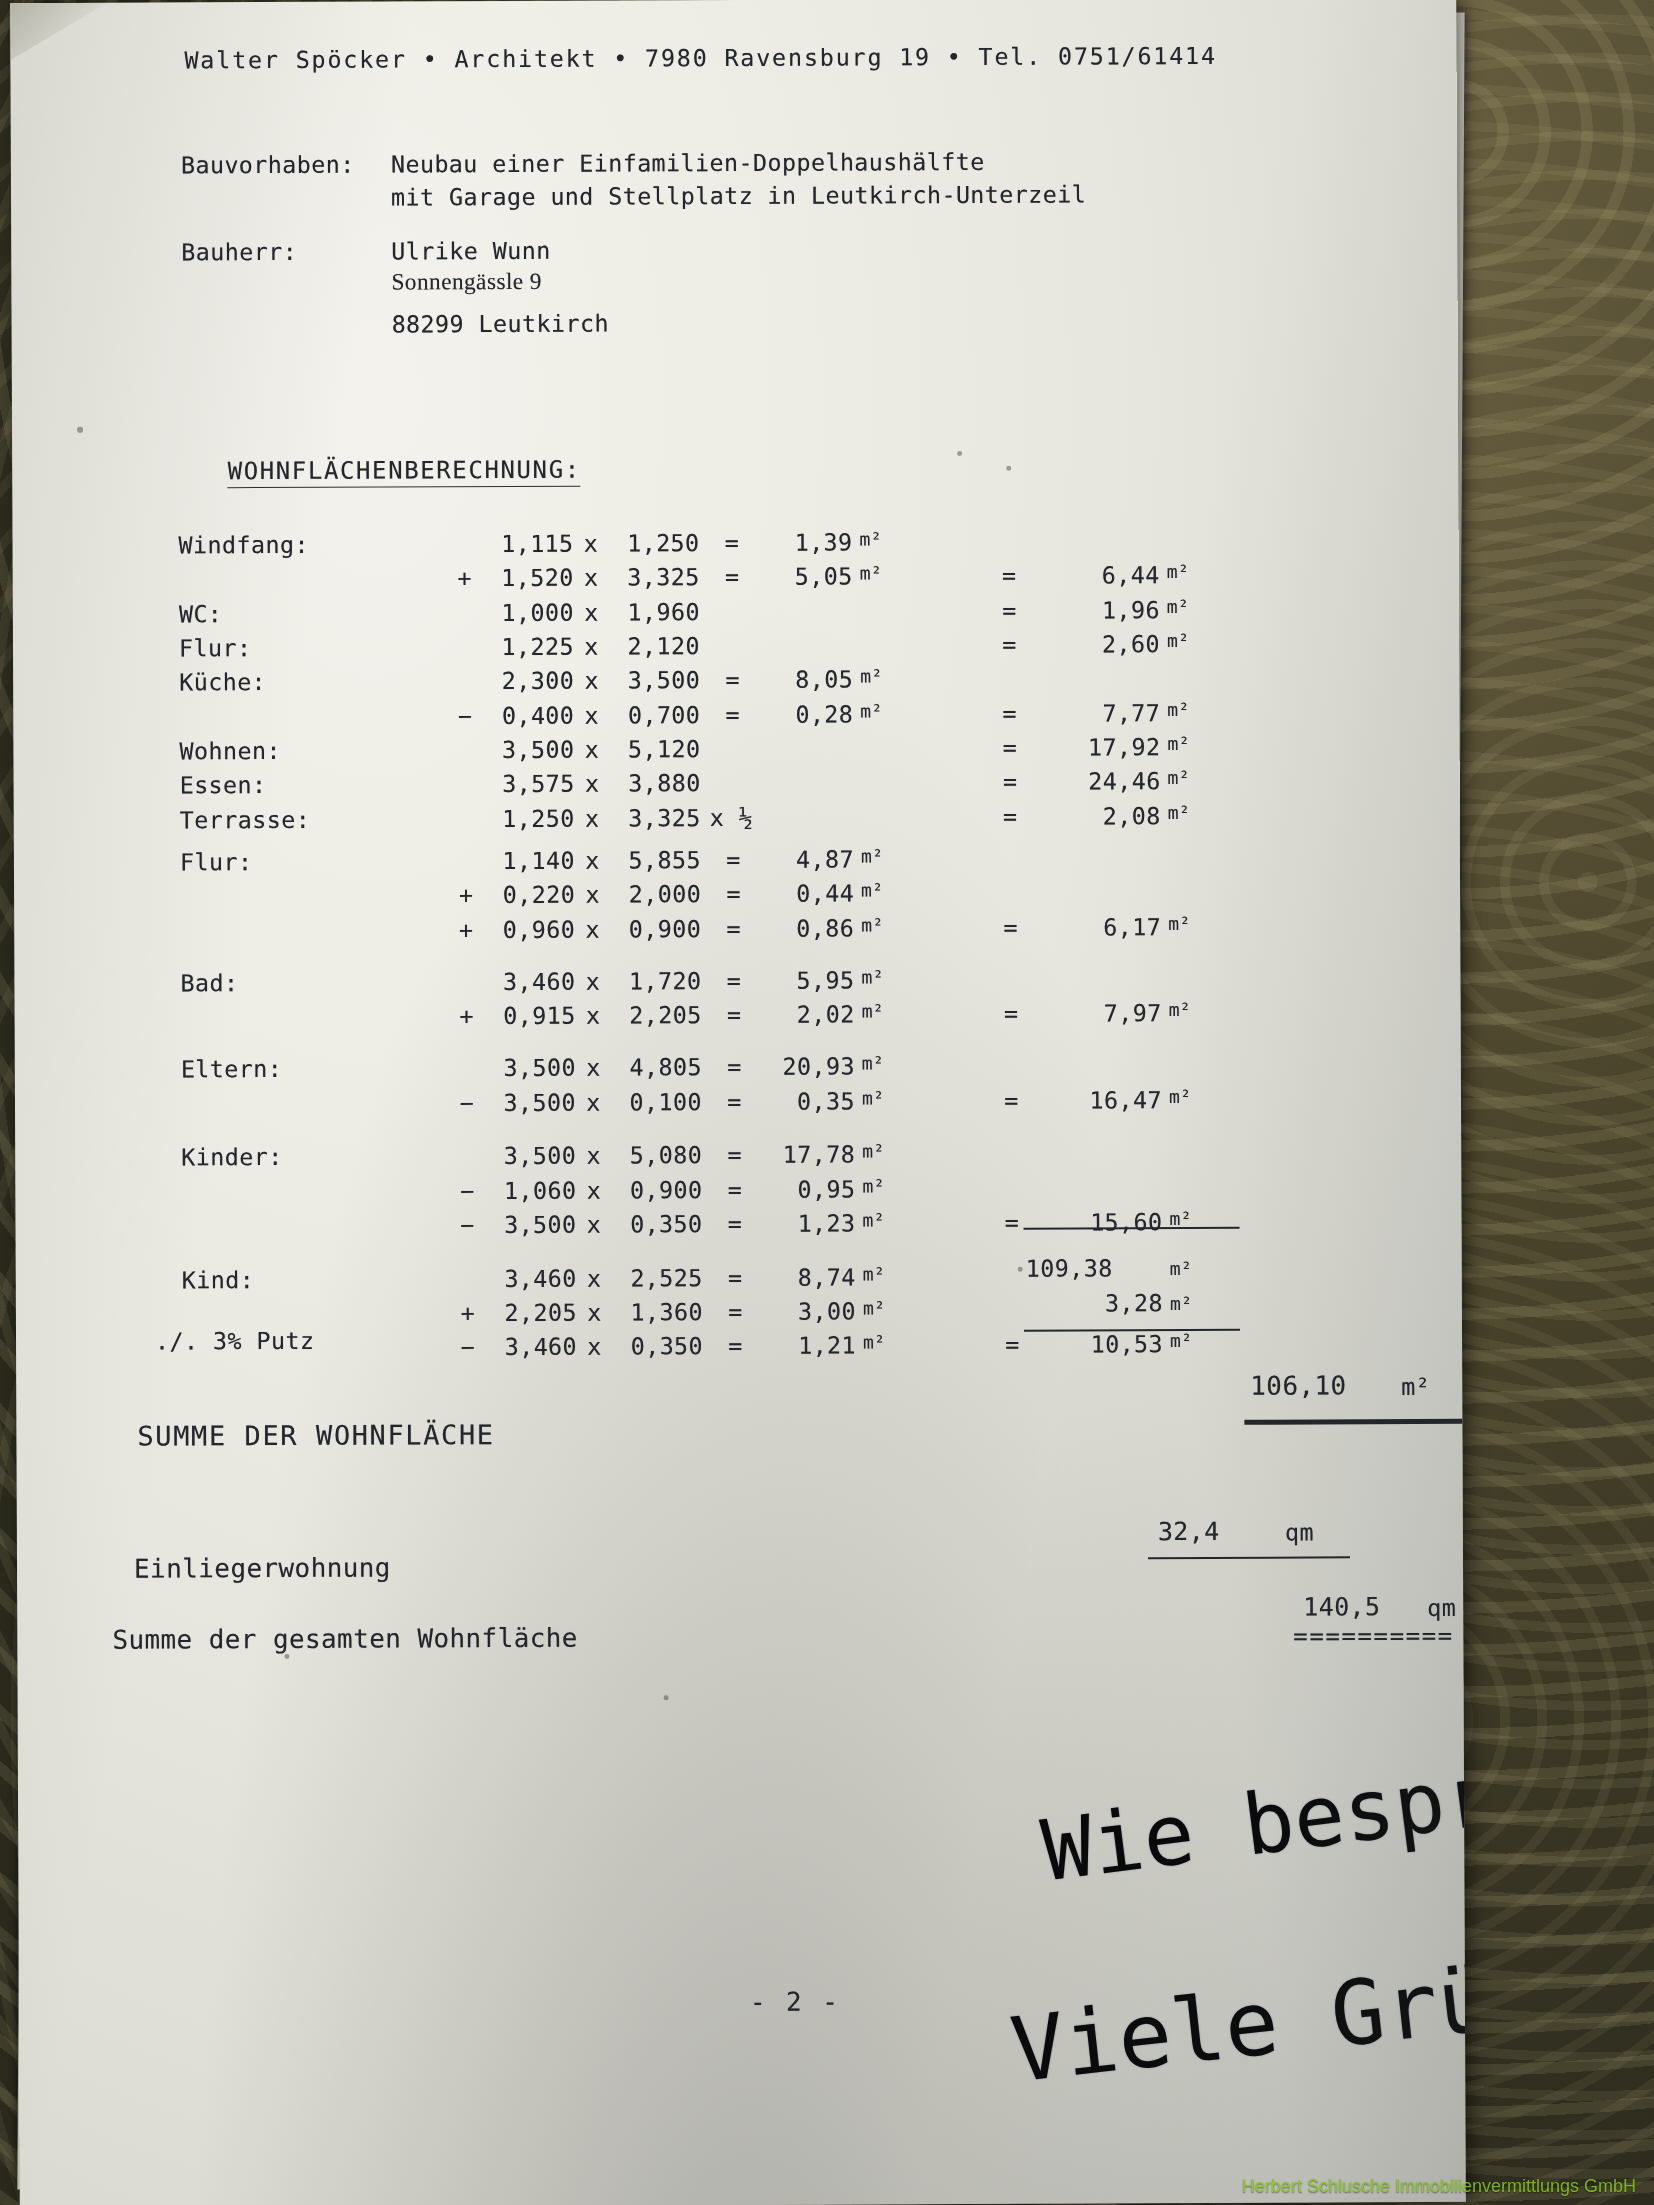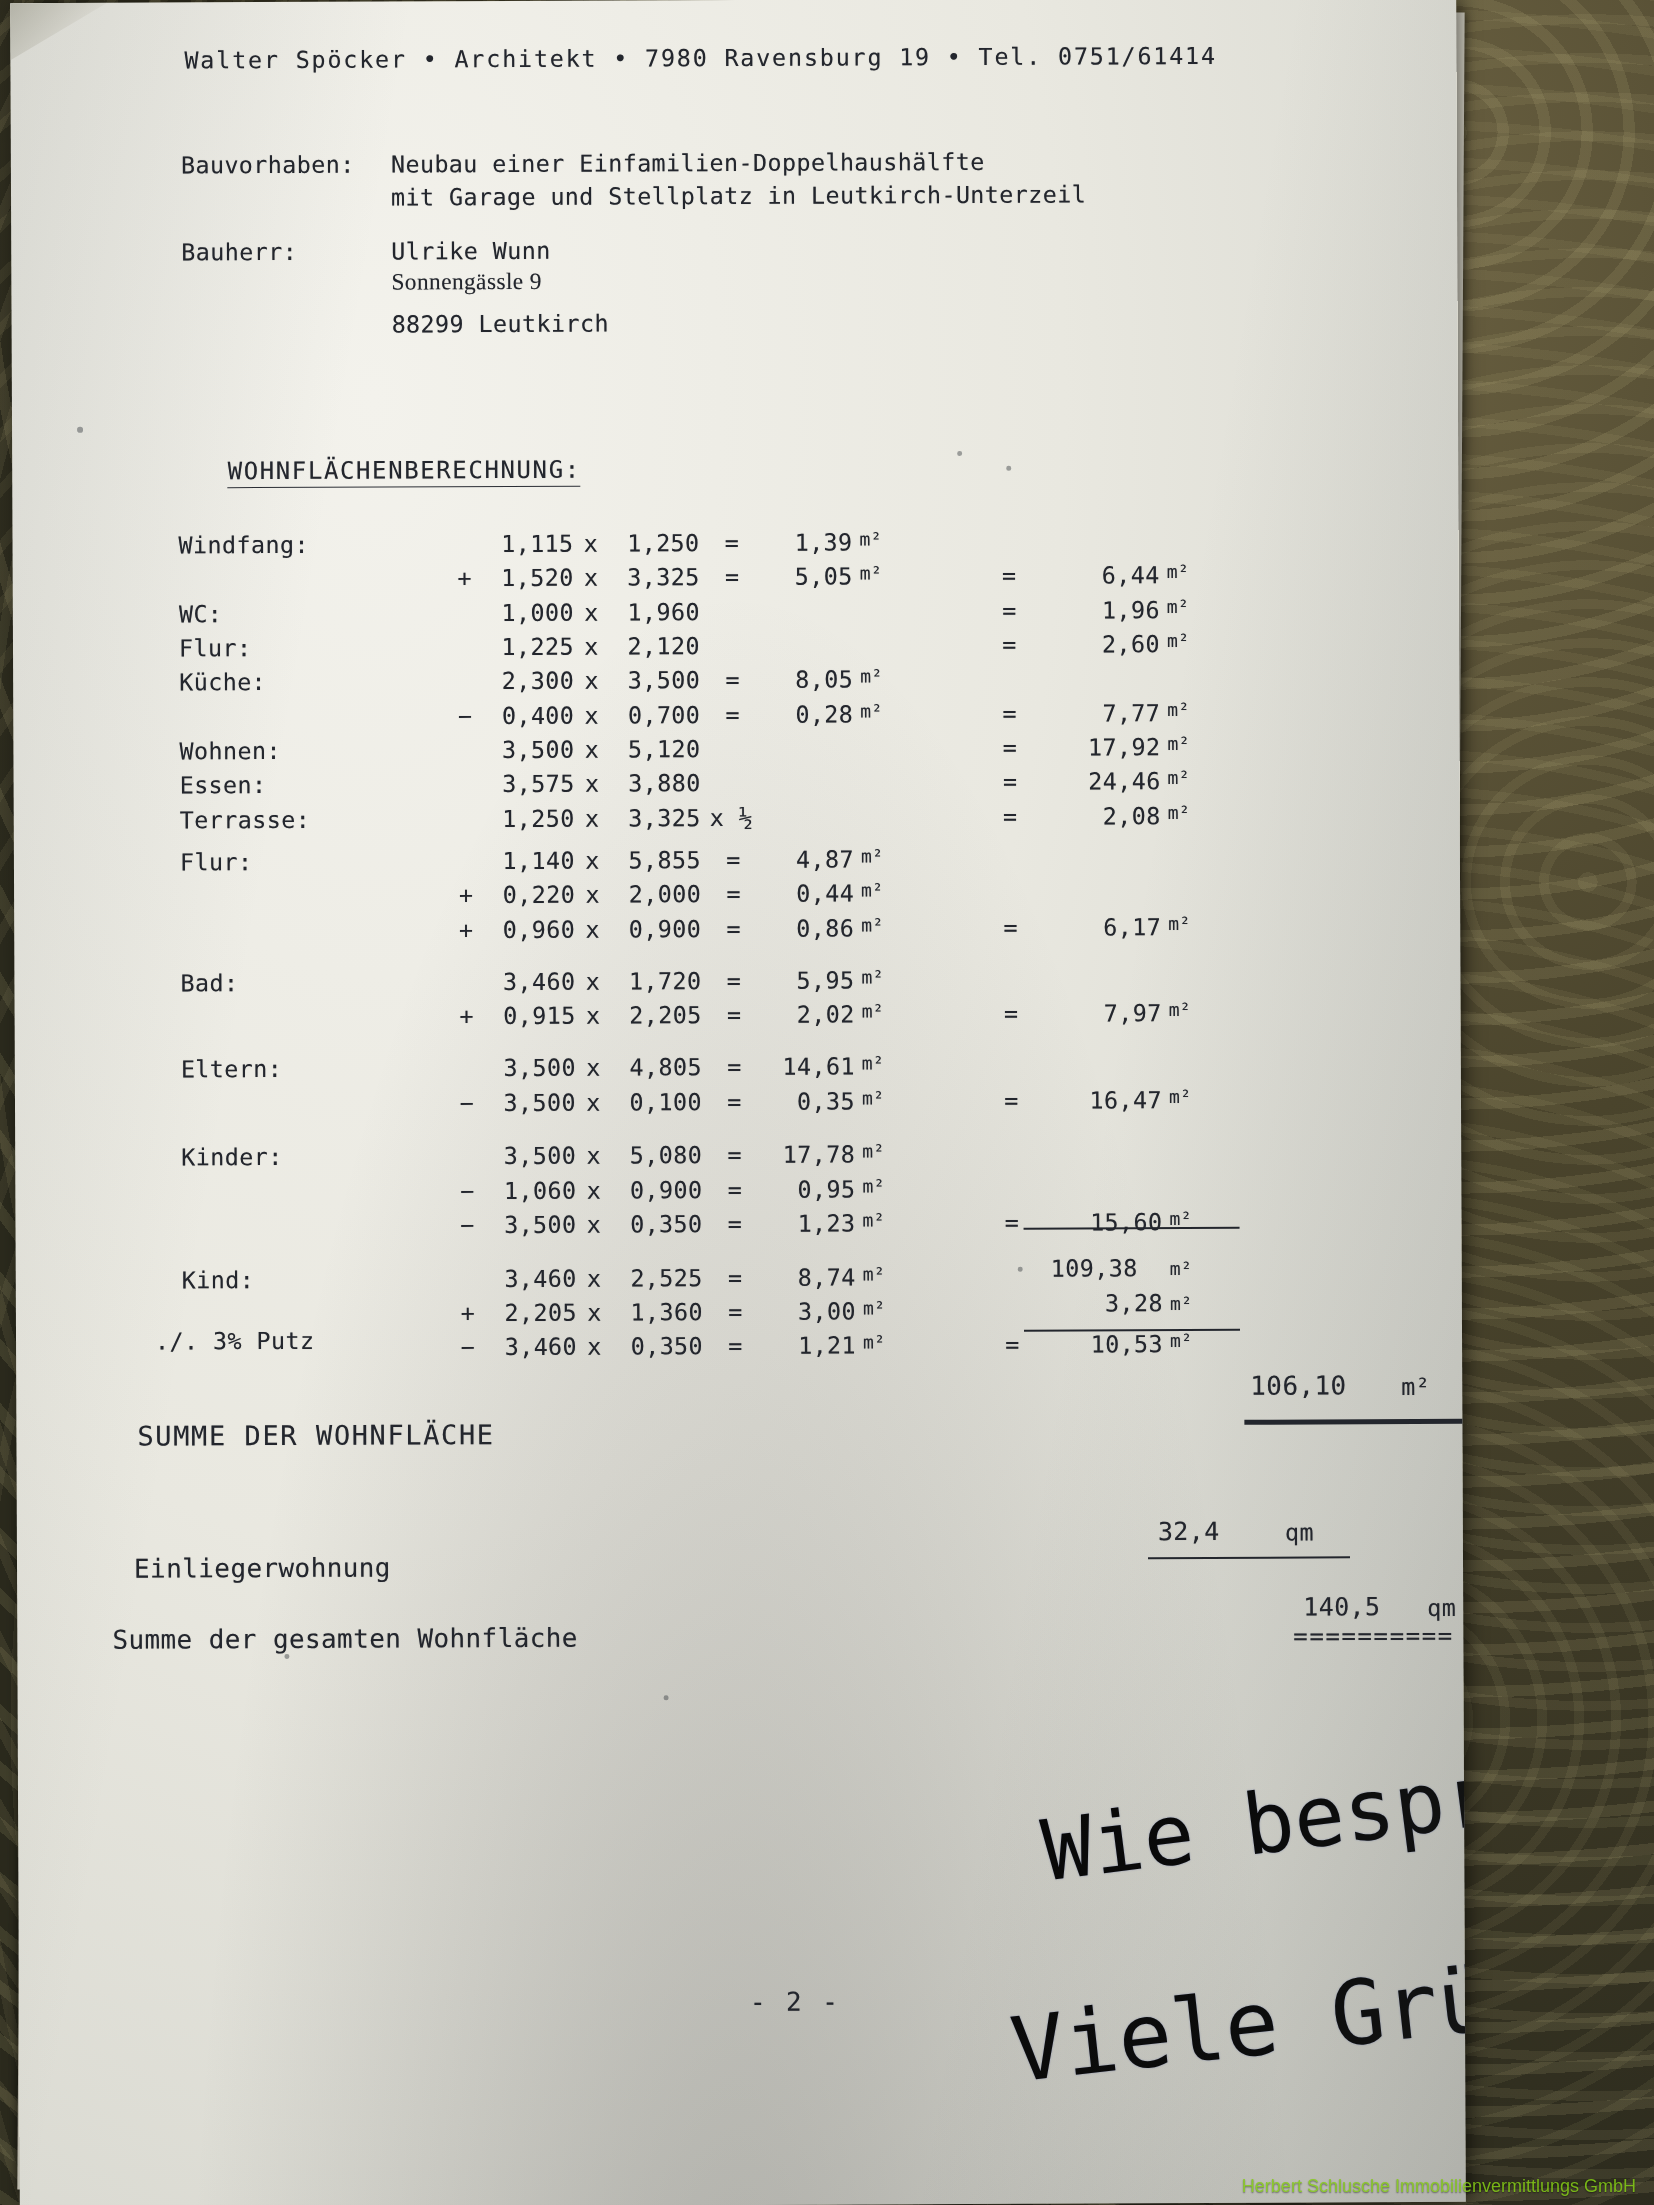--- a/index.html
+++ b/index.html
@@ -382,21 +382,21 @@
           <span class="t c-sum">7,97</span>
           <span class="t c-sunit" style="position:absolute;left:1154px;width:57px;text-align:left;font-size:18px;">m²</span>
         </div>
         <div class="row" style="top: 1053px;">
           <span class="t c-label">Eltern:</span>
           <span class="t c-sign"></span>
           <span class="t c-a">3,500</span>
           <span class="t c-x">x</span>
           <span class="t c-b">4,805</span>
           <span class="t c-eq1">=</span>
-          <span class="t c-res">14,61</span>
+          <span class="t c-res">20,93</span>
           <span class="t c-unit" style="position:absolute;left:847px;width:57px;text-align:left;font-size:18px;">m²</span>
           <span class="t c-eq2"></span>
           <span class="t c-sum"></span>
           <span class="t c-sunit" style="position:absolute;left:1154px;width:57px;text-align:left;font-size:18px;"></span>
         </div>
         <div class="row" style="top: 1088px;">
           <span class="t c-label"></span>
           <span class="t c-sign">−</span>
           <span class="t c-a">3,500</span>
           <span class="t c-x">x</span>
@@ -482,21 +482,21 @@
           <span class="t c-eq1">=</span>
           <span class="t c-res">1,21</span>
           <span class="t c-unit" style="position:absolute;left:847px;width:57px;text-align:left;font-size:18px;">m²</span>
           <span class="t c-eq2">=</span>
           <span class="t c-sum">10,53</span>
           <span class="t c-sunit" style="position:absolute;left:1154px;width:57px;text-align:left;font-size:18px;">m²</span>
         </div>
       </div>
 
     <div class="rule" id="rule-total-block" style="left:1008px; top:1229px; width:216px;"></div>
-    <div class="line t" style="left:1010px; top:1256px; width:137px; text-align:center;">109,38</div>
+    <div class="line t" style="left:1010px; top:1256px; width:137px; text-align:left;">109,38</div>
     <div class="line t" style="left:1154px; top:1260px; font-size:18px;">m²</div>
 
     <div class="line t" style="left:1010px; top:1291px; width:137px; text-align:right;">3,28</div>
     <div class="line t" style="left:1154px; top:1295px; font-size:18px;">m²</div>
 
     <div class="rule" style="left:1008px; top:1331px; width:216px;"></div>
 
     <div class="line t" style="left:139px; top:1325px;">./. 3% Putz</div>
 
     <div class="line t" style="left:1383px; top:1377px; width:137px; text-align:right; left:1383px;"></div>

